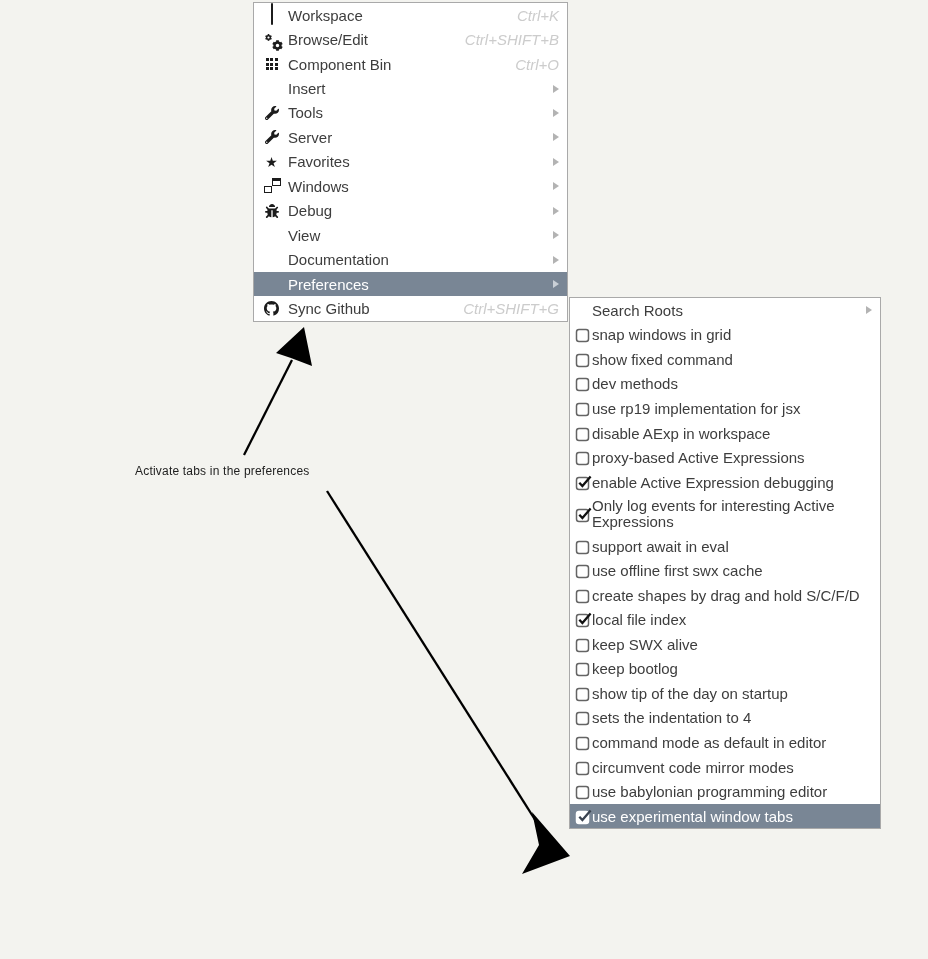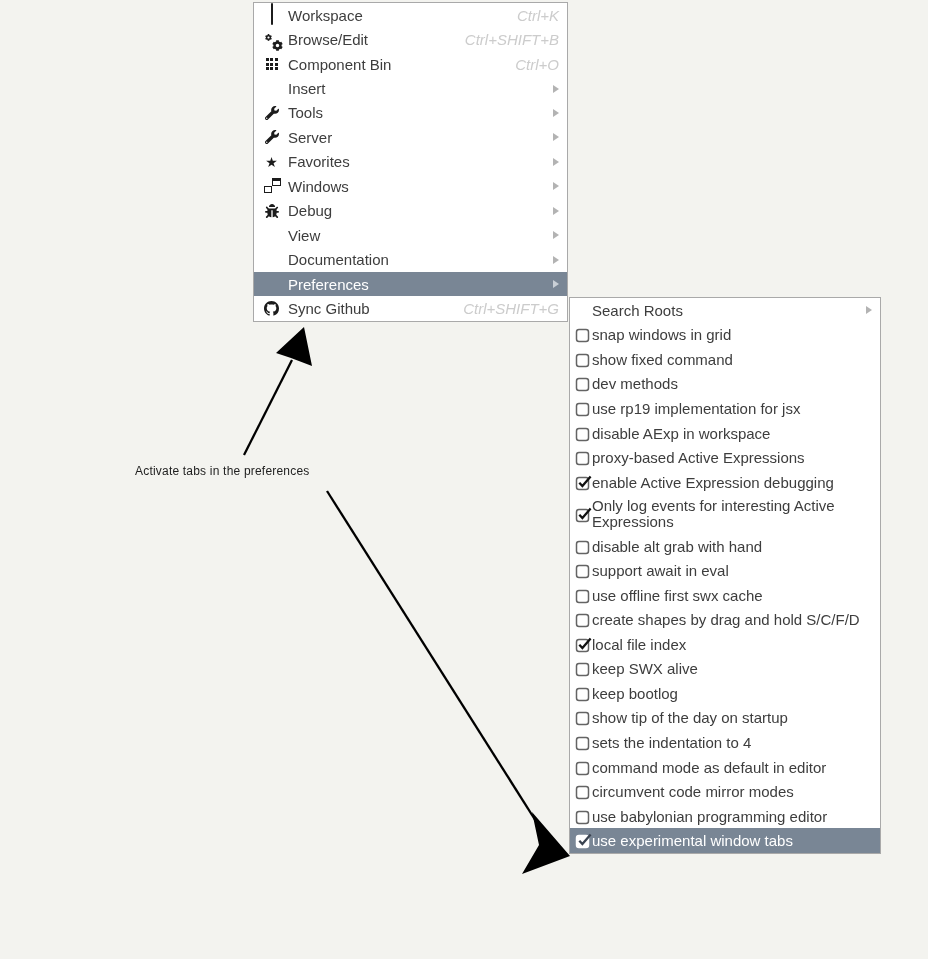--- a/index.html
+++ b/index.html
@@ -271,29 +271,20 @@
         </span>
         <span class="lbl">Only log events for interesting Active Expressions</span>
         <span class="spacer"></span>
       </div>
       <div class="srow">
         <span class="cbx">
           <svg width="17" height="17" viewBox="0 0 17 17">
             <rect x="1.5" y="3.5" width="12" height="12" rx="2.5" fill="#ffffff" stroke="#646464" stroke-width="1.5"></rect>
           </svg>
         </span>
-        <span class="lbl">disable alt grab with hand</span>
-        <span class="spacer"></span>
-      </div>
-      <div class="srow">
-        <span class="cbx">
-          <svg width="17" height="17" viewBox="0 0 17 17">
-            <rect x="1.5" y="3.5" width="12" height="12" rx="2.5" fill="#ffffff" stroke="#646464" stroke-width="1.5"></rect>
-          </svg>
-        </span>
         <span class="lbl">support await in eval</span>
         <span class="spacer"></span>
       </div>
       <div class="srow">
         <span class="cbx">
           <svg width="17" height="17" viewBox="0 0 17 17">
             <rect x="1.5" y="3.5" width="12" height="12" rx="2.5" fill="#ffffff" stroke="#646464" stroke-width="1.5"></rect>
           </svg>
         </span>
         <span class="lbl">use offline first swx cache</span>

